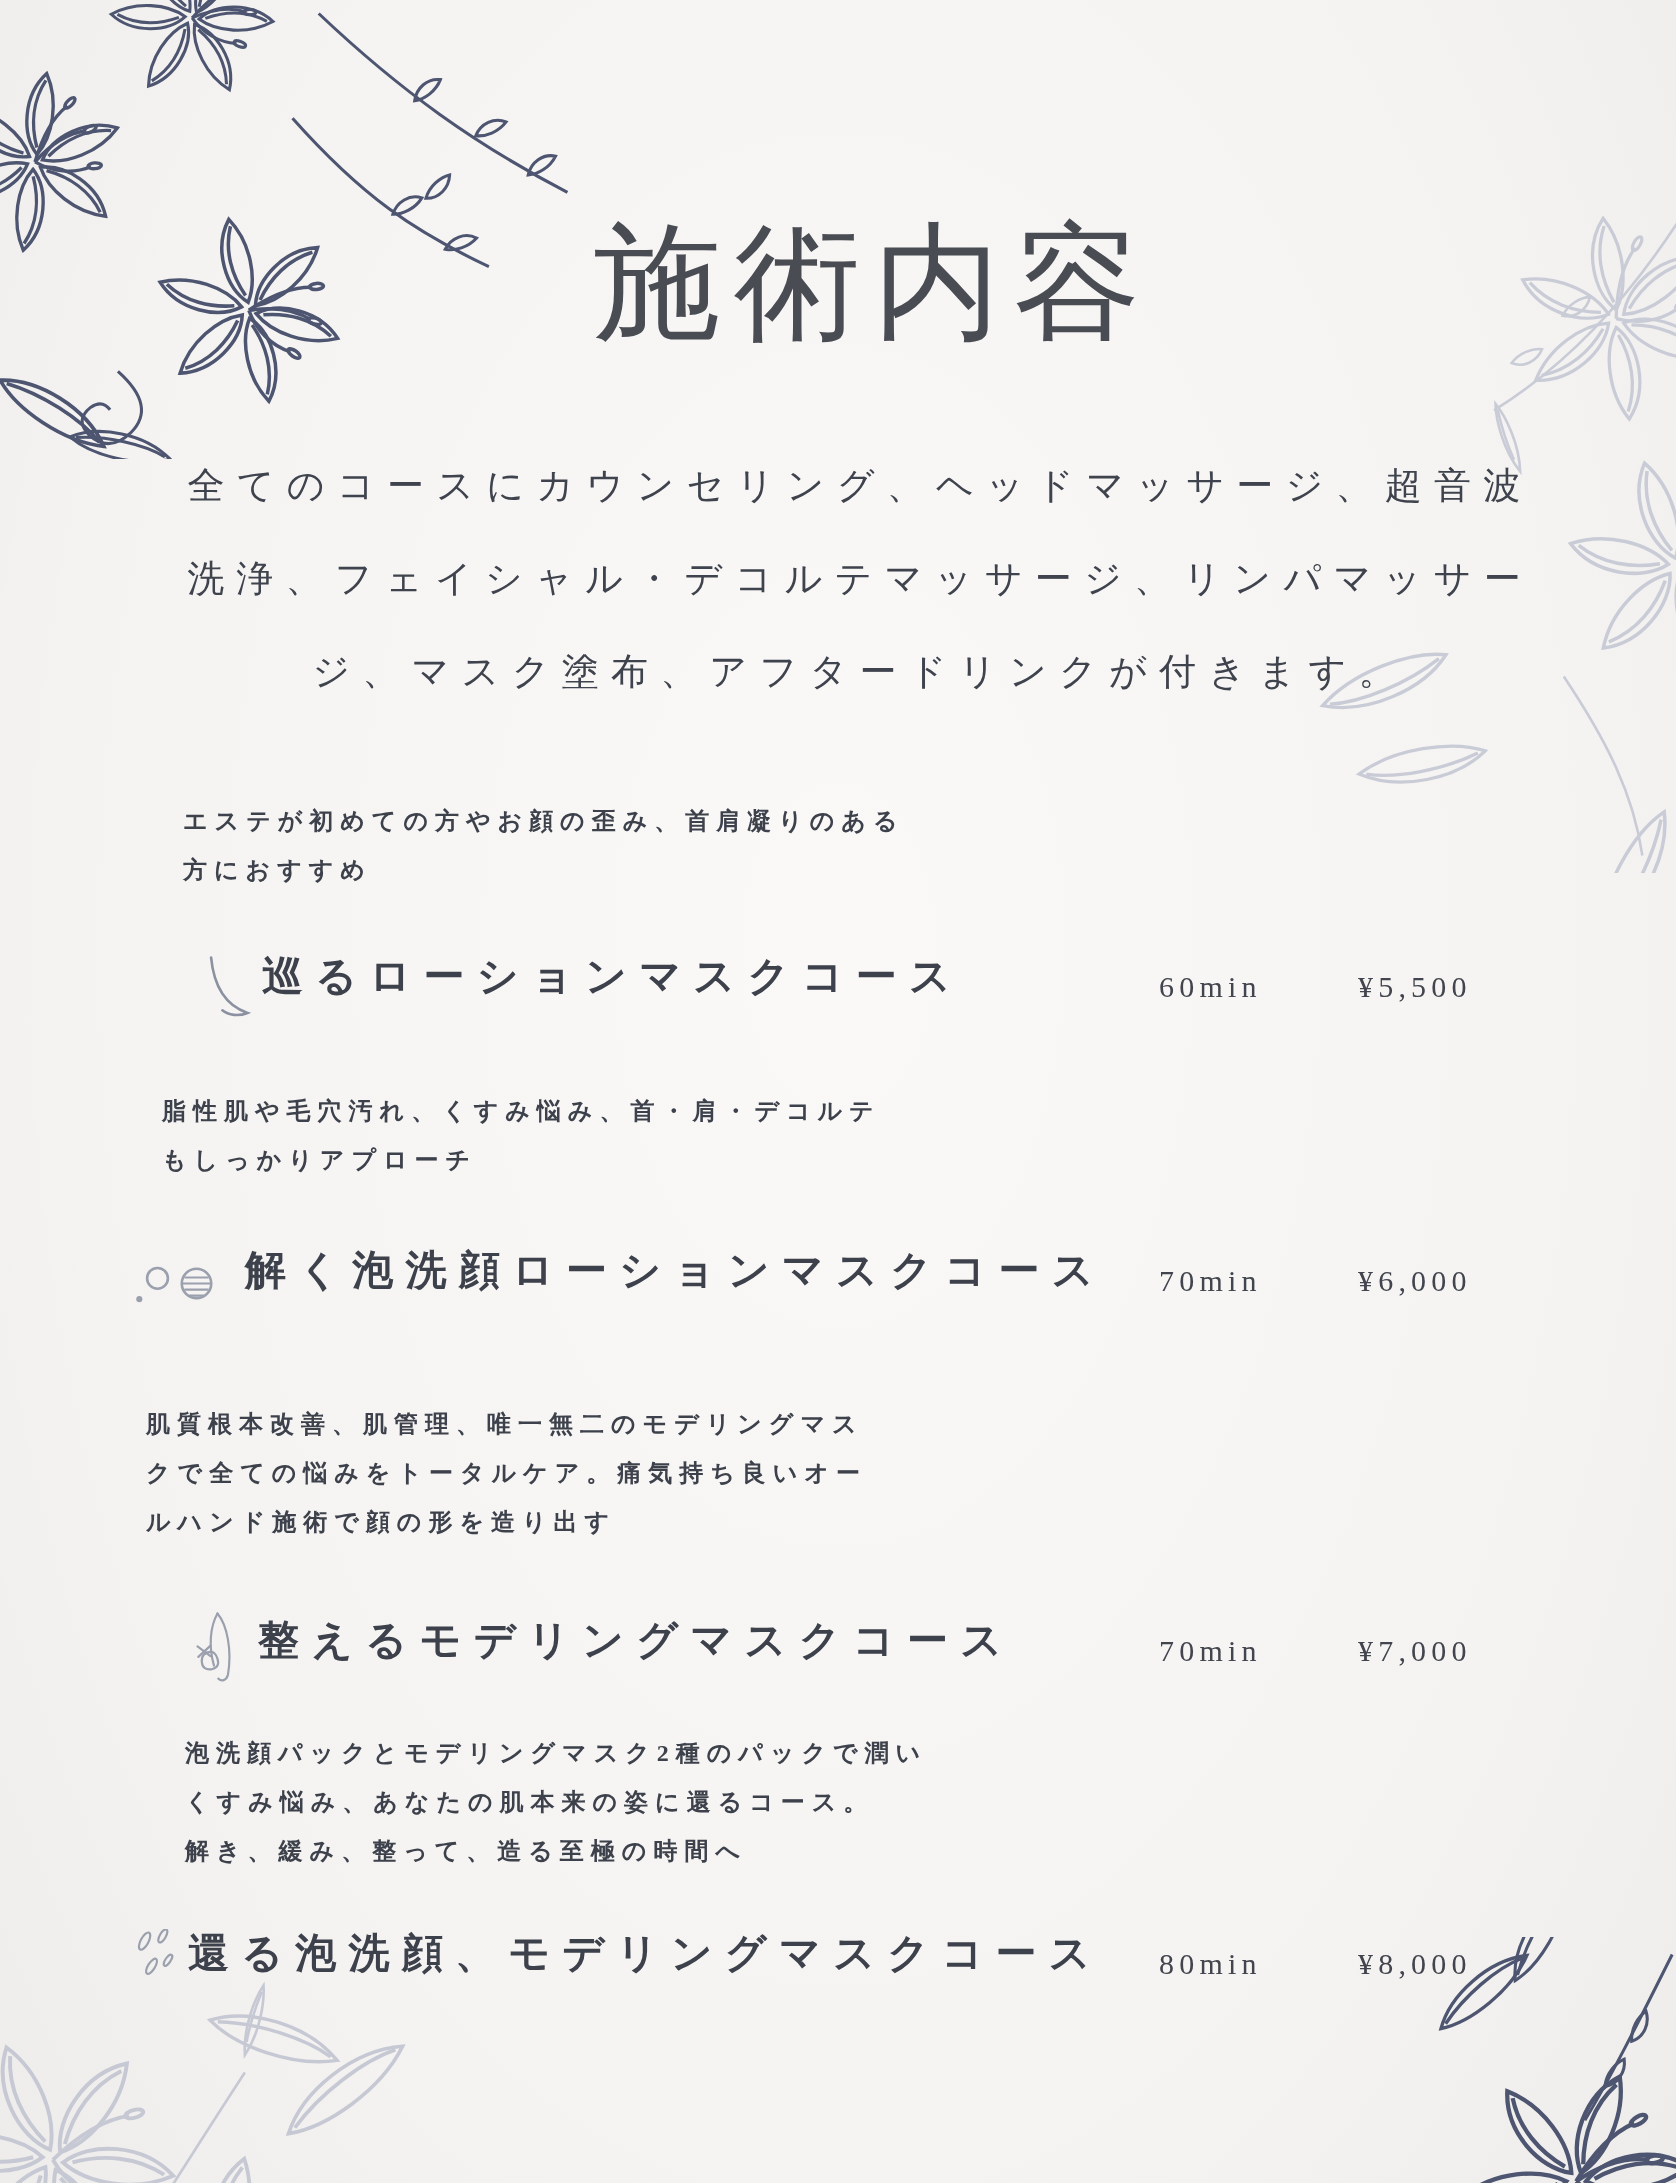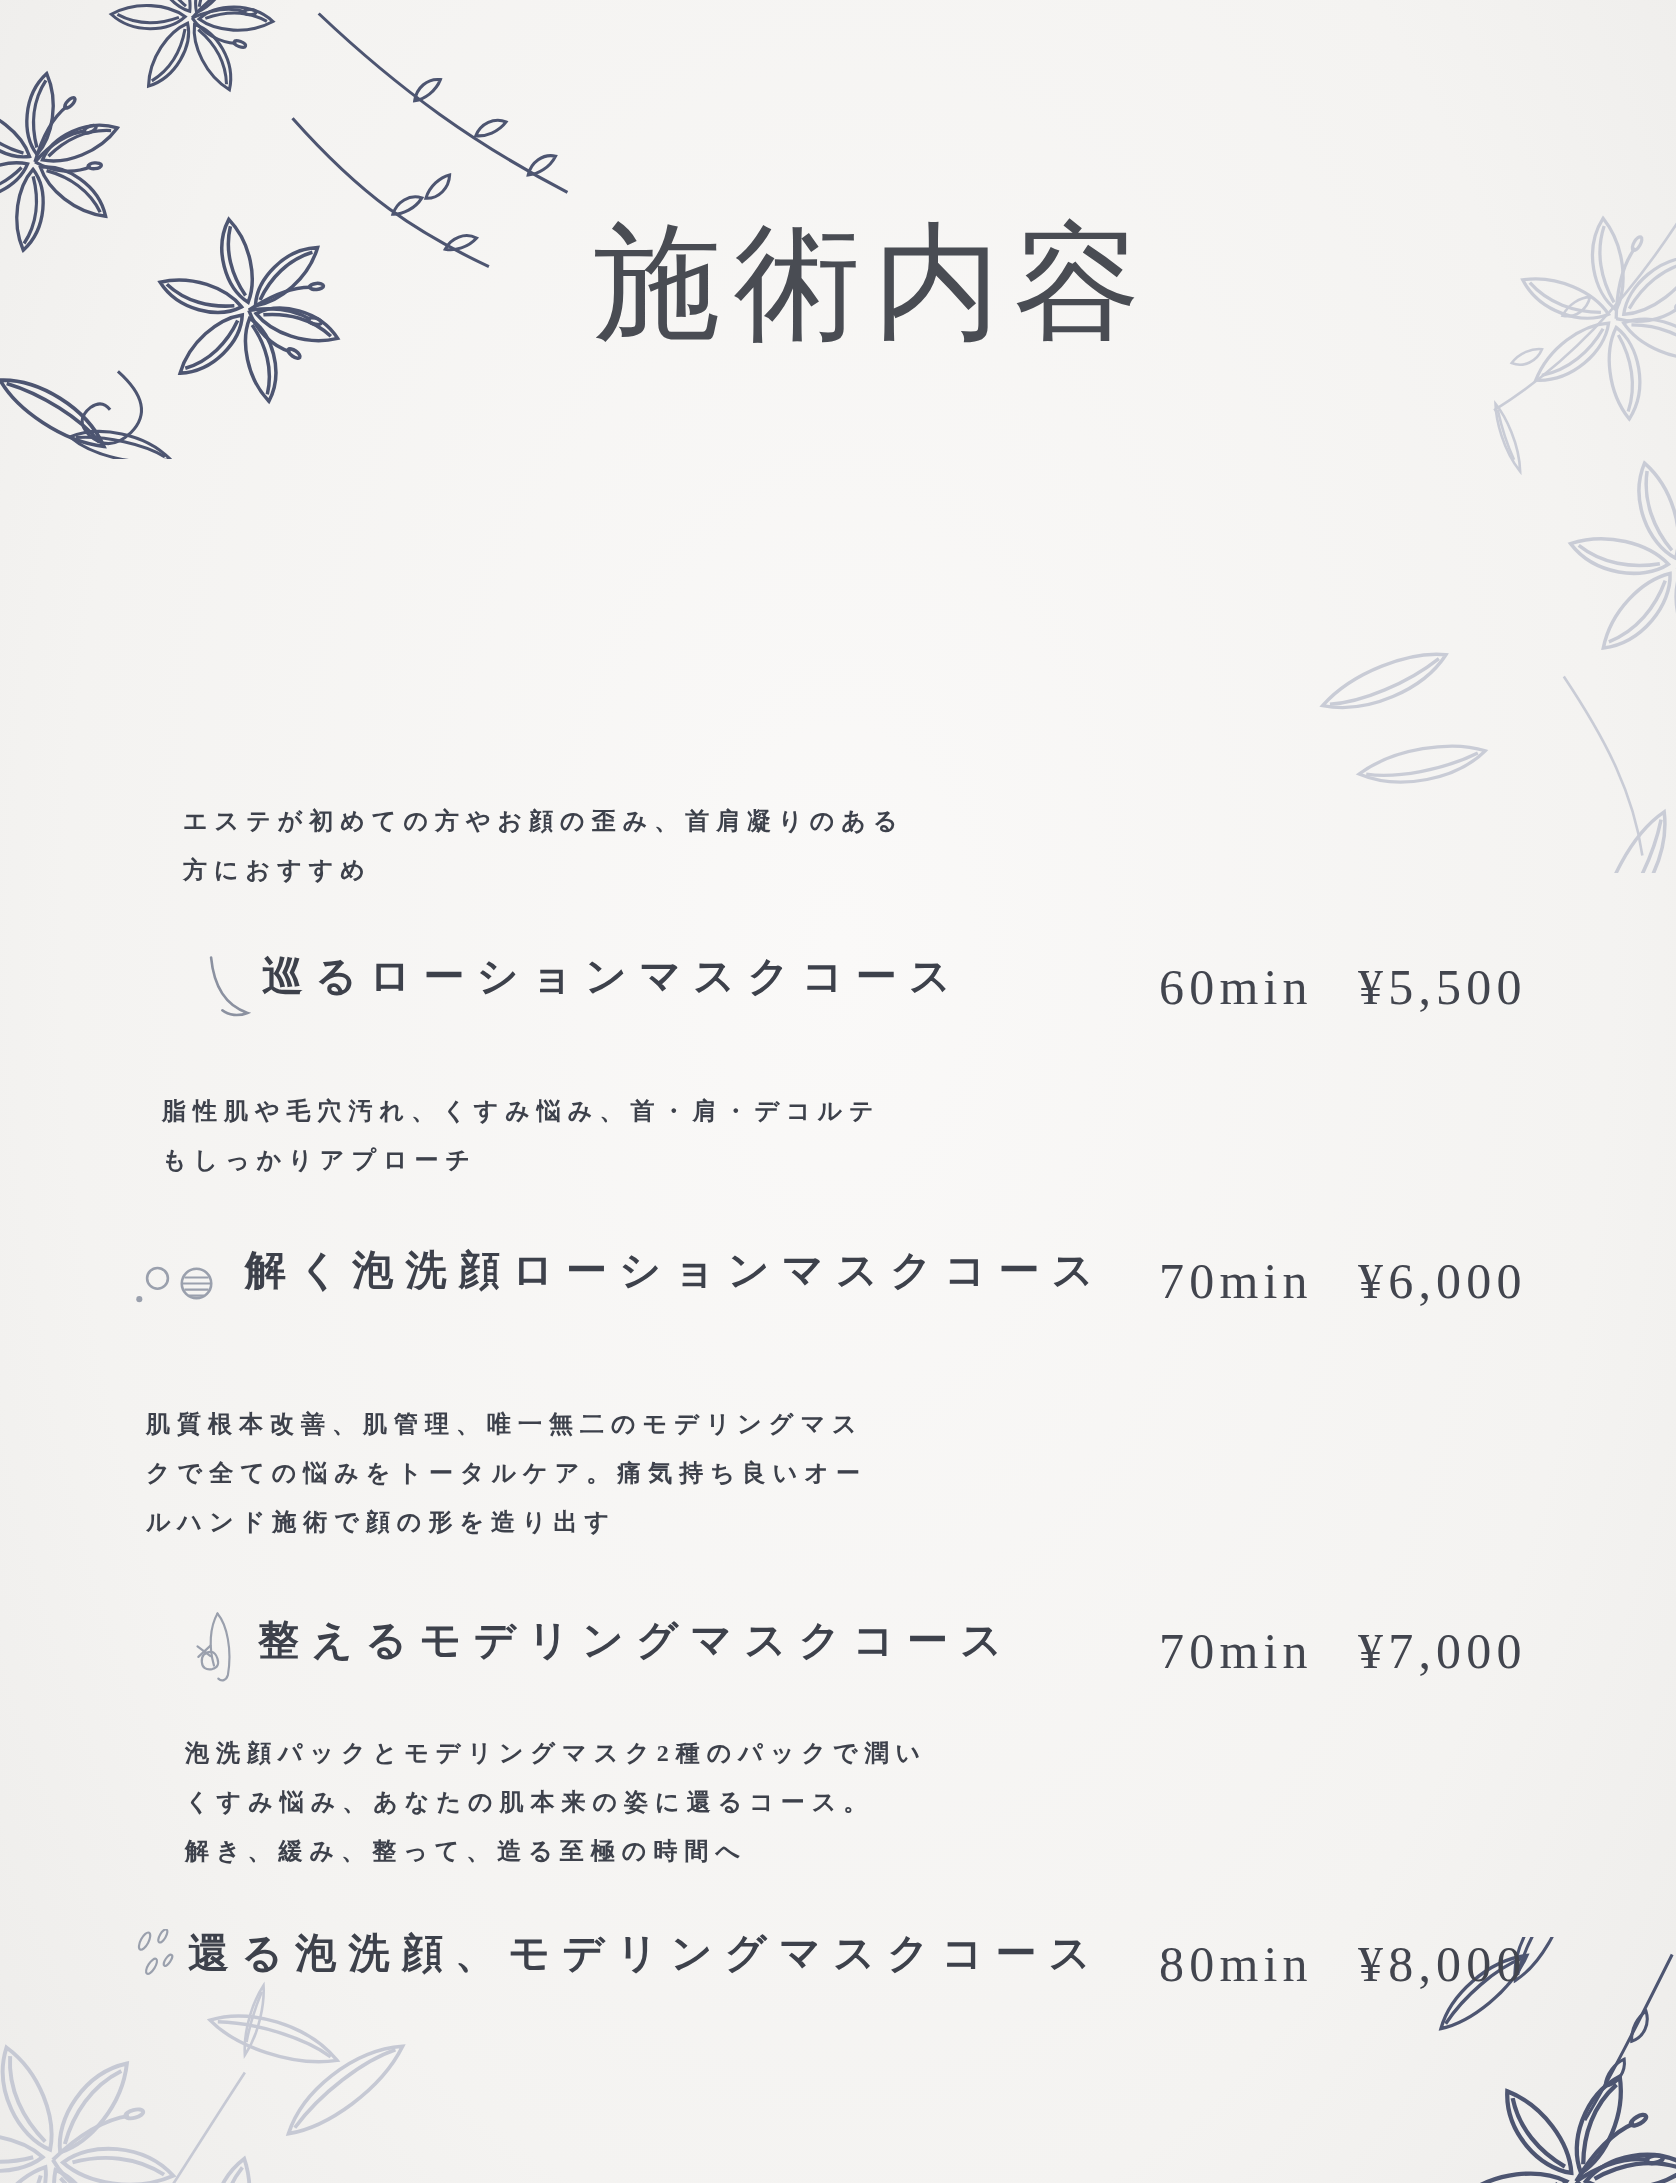--- a/index.html
+++ b/index.html
@@ -36,21 +36,21 @@
   .desc-line{line-height:49px;white-space:nowrap;}
 
   .row{position:absolute;left:0;width:1608px;height:74px;font-family:Liberation Serif, serif;}
   .row .icon{position:absolute;}
   .row .name{
     position:absolute;top:0;line-height:74px;
     font-size:41px;letter-spacing:12.2px;font-weight:600;color:#3d414b;white-space:nowrap;
   }
   .row .meta{
     position:absolute;top:11px;line-height:74px;
-    font-size:50px;letter-spacing:5.2px;color:#42454e;white-space:nowrap;
+    font-size:30px;letter-spacing:5.2px;color:#42454e;white-space:nowrap;
   }
   .row .duration{left:1159px;}
   .row .price{left:1358px;}
 
   .c1-desc{left:183px;top:797px;}
   .c1-row{top:939px;}
   .c1-row .icon{left:205px;top:15.3px;}
   .c1-row .name{left:262px;}
 
   .c2-desc{left:162px;top:1087px;}
@@ -244,20 +244,25 @@
         <path d="M960 40 C 880 200, 820 320, 760 420"></path>
         <use href="#brsl" transform="translate(900,170) rotate(120)"></use>
         <use href="#brsl" transform="translate(850,280) rotate(130)"></use>
         <path d="M360 1020 C 480 880, 600 800, 740 760"></path>
       </g>
     </svg>
   </div>
 
   <h1 class="title">施術内容</h1>
 
+  <div class="intro">
+    <div class="intro-line">全てのコースにカウンセリング、ヘッドマッサージ、超音波</div>
+    <div class="intro-line">洗浄、フェイシャル・デコルテマッサージ、リンパマッサー</div>
+    <div class="intro-line">ジ、マスク塗布、アフタードリンクが付きます。</div>
+  </div>
 
   <div class="desc c1-desc">
     <div class="desc-line">エステが初めての方やお顔の歪み、首肩凝りのある</div>
     <div class="desc-line">方におすすめ</div>
   </div>
   <div class="row c1-row">
     <span class="icon">
       <svg width="52" height="65" viewBox="0 0 120 150">
         <path d="M14 8 C 20 70, 44 118, 98 136 C 78 144, 54 142, 40 130" fill="none" stroke="#8b91a0" stroke-width="6" stroke-linecap="round"></path>
       </svg>

